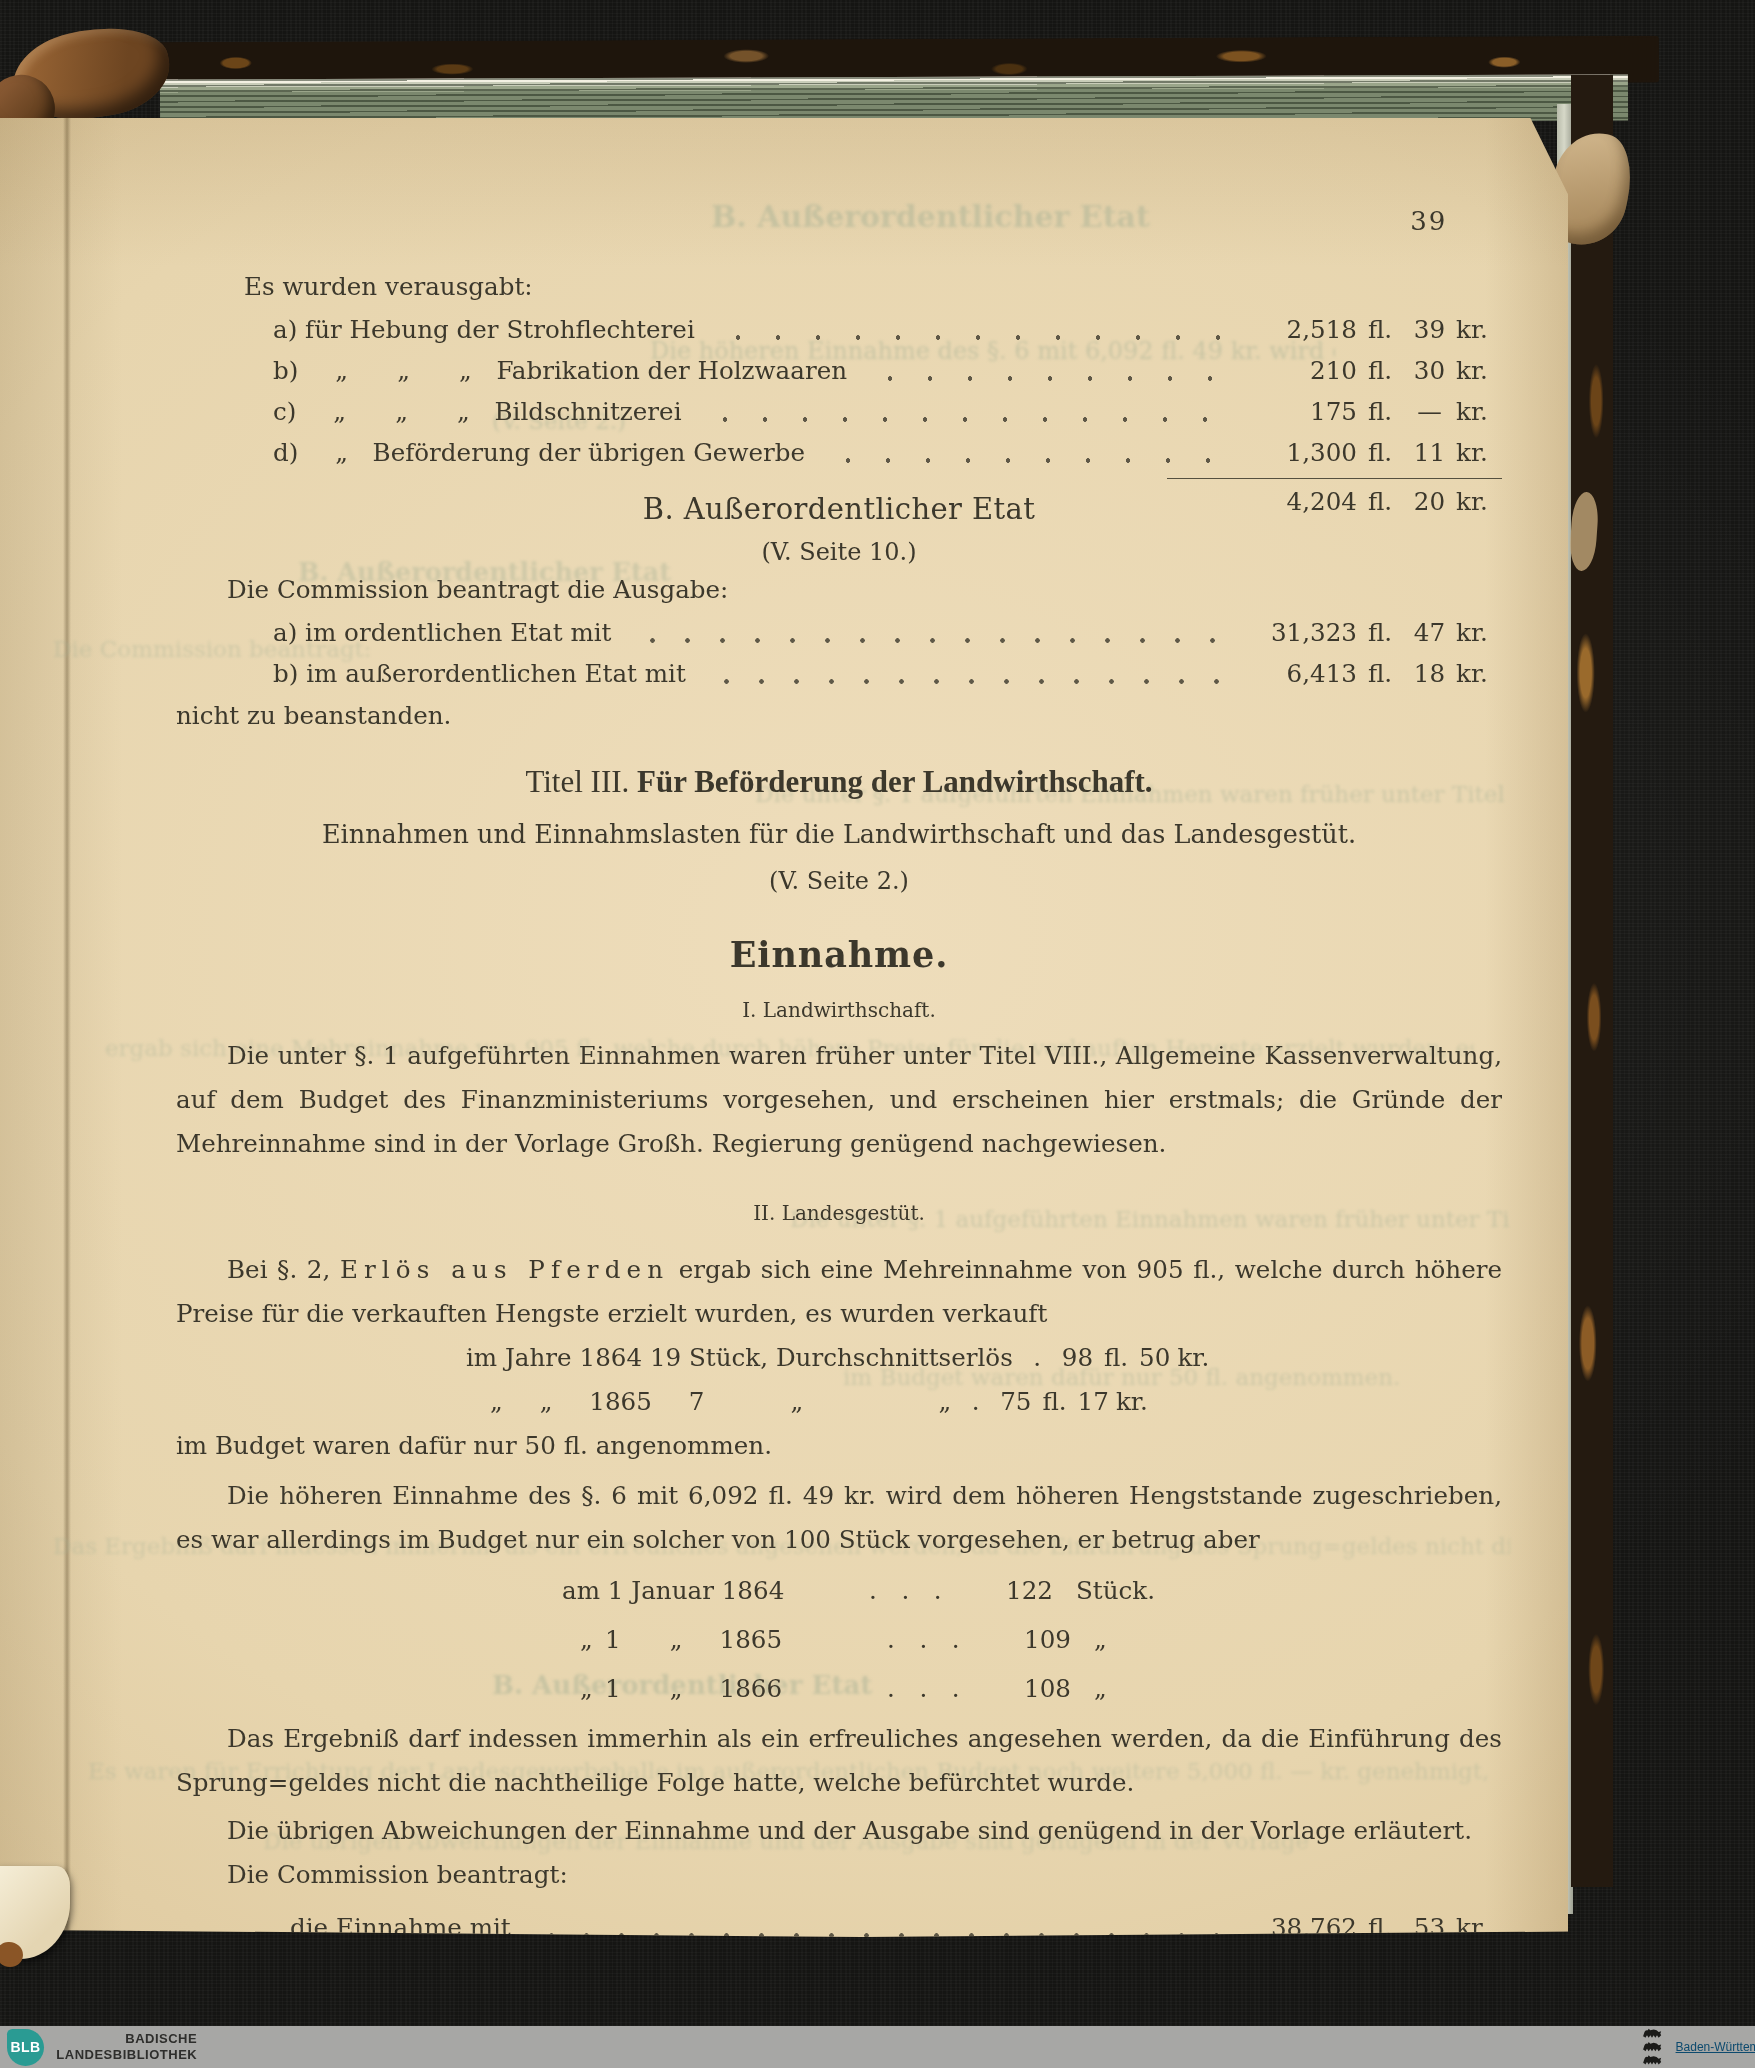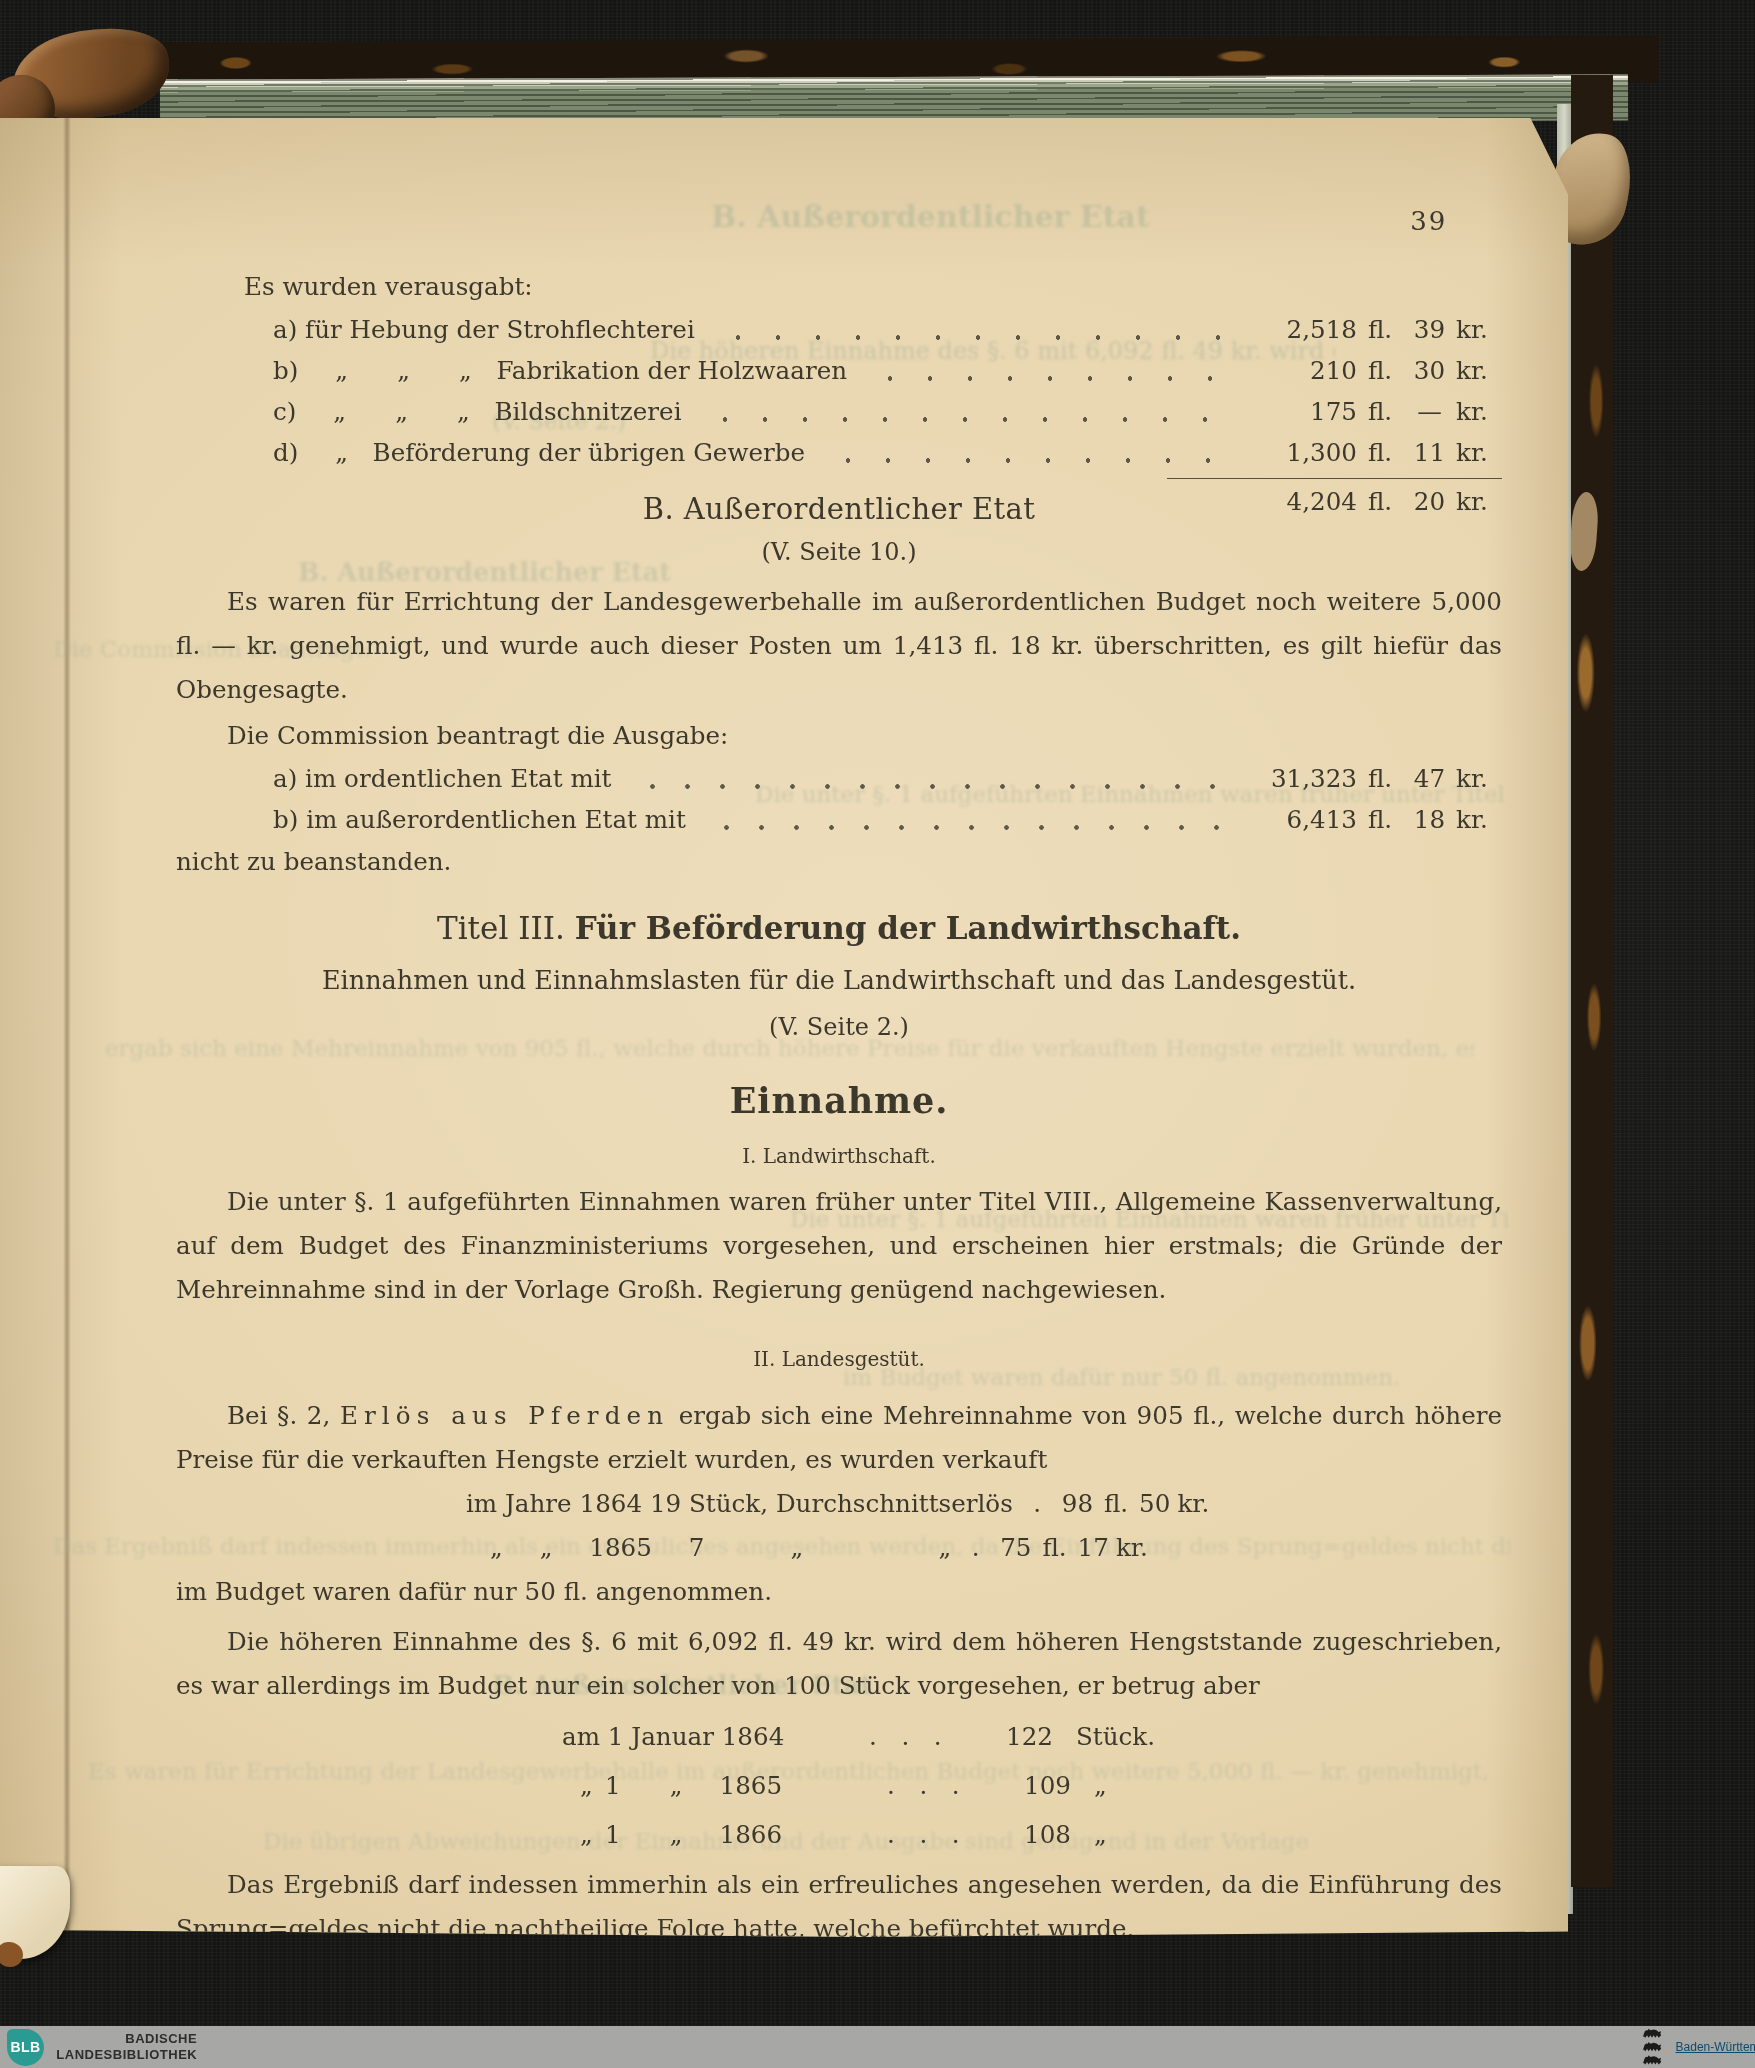--- a/index.html
+++ b/index.html
@@ -120,21 +120,21 @@
   .dr-leader.tight{background-size:35px 8.8px;}
   .dr-leader.none{background:none;}
   .amt-g{flex:0 0 105px;text-align:right;}
   .amt-fl{flex:0 0 46px;text-align:center;}
   .amt-k{flex:0 0 53px;text-align:center;}
   .amt-kr{flex:0 0 46px;text-align:left;}
   .sum-rule{width:335px;margin:5.3px 0 1.8px auto;border-top:1.8px solid #55503f;}
   .h-center{text-align:center;}
   .h-b{font-size:29px;font-weight:normal;margin-top:7px;letter-spacing:0.4px;}
   .pageref{font-size:24px;margin-top:12.3px;}
-  .title3{font-size:31px;margin-top:26px;}
+  .title3{font-size:31px;margin-top:26px;font-family:Liberation Serif, serif;}
   .title3 .t-bold{font-weight:bold;}
   .subtitle{font-size:25.5px;margin-top:19.3px;}
   .einheading{font-size:35px;font-weight:bold;margin-top:39px;letter-spacing:0.9px;}
   .subheading{font-size:20px;font-weight:normal;margin-top:23px;}
   .gesperrt{letter-spacing:6.1px;}
   .sale-row{display:flex;align-items:baseline;line-height:44px;}
   .sale-left{white-space:pre;}
   .sale-dot{flex:0 0 49px;text-align:center;}
   .s1{margin-left:290px;}
   .s2{margin-left:314px;}
@@ -241,21 +241,20 @@
         <span class="dr-leader none"></span>
         <span class="amt-g">4,204</span>
         <span class="amt-fl">fl.</span>
         <span class="amt-k">20</span>
         <span class="amt-kr">kr.</span>
       </div>
 
       <div class="h-center h-b" style="margin-top:-30px;">B. Außerordentlicher Etat</div>
       <div class="h-center pageref">(V. Seite 10.)</div>
 
-      <div class="para" style="margin-top:14px;">Es waren für Errichtung der Landesgewerbehalle im außerordentlichen Budget noch weitere 5,000 fl. — kr. genehmigt, und wurde auch dieser Posten um 1,413 fl. 18 kr. überschritten, es gilt hiefür das Obengesagte.</div>
       <div class="para" style="margin-top:1.8px;">Die Commission beantragt die Ausgabe:</div>
 
       <div class="dotrow ind110">
         <span class="dr-label">a) im ordentlichen Etat mit</span>
         <span class="dr-leader tight"></span>
         <span class="amt-g">31,323</span>
         <span class="amt-fl">fl.</span>
         <span class="amt-k">47</span>
         <span class="amt-kr">kr.</span>
       </div>

